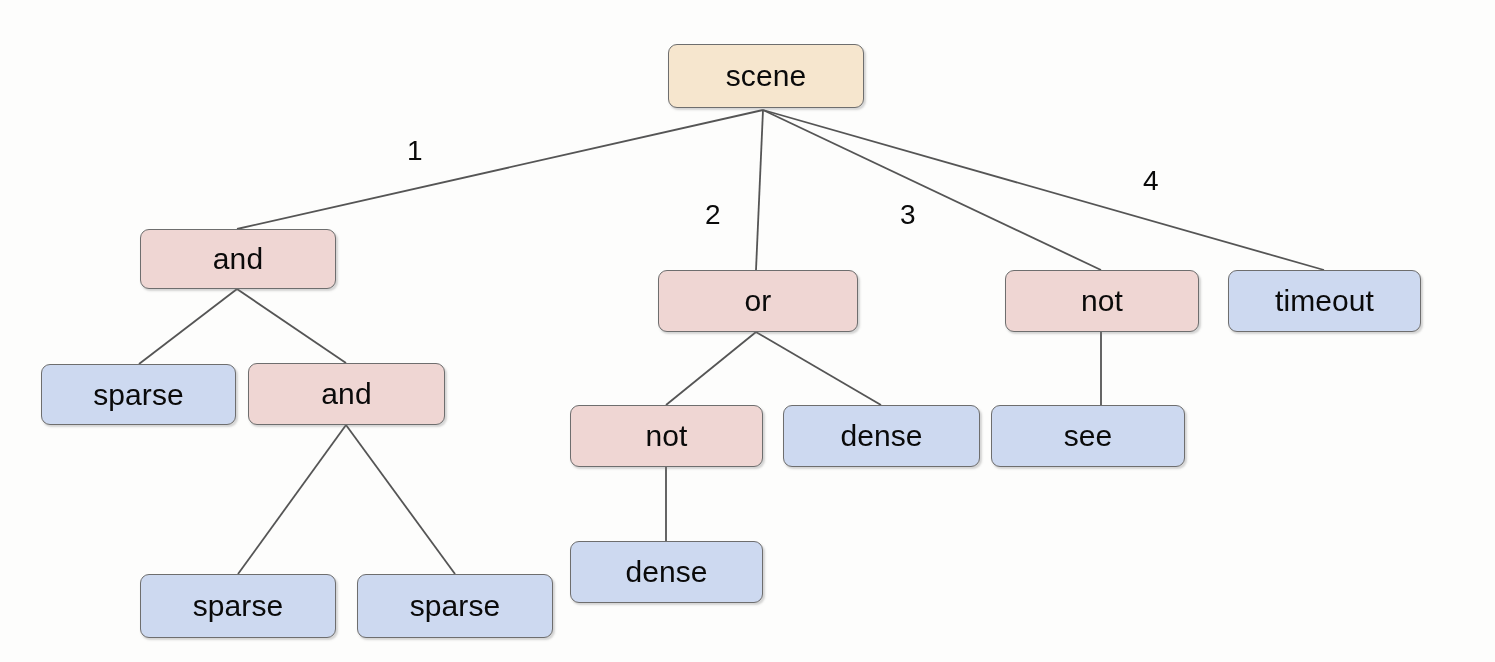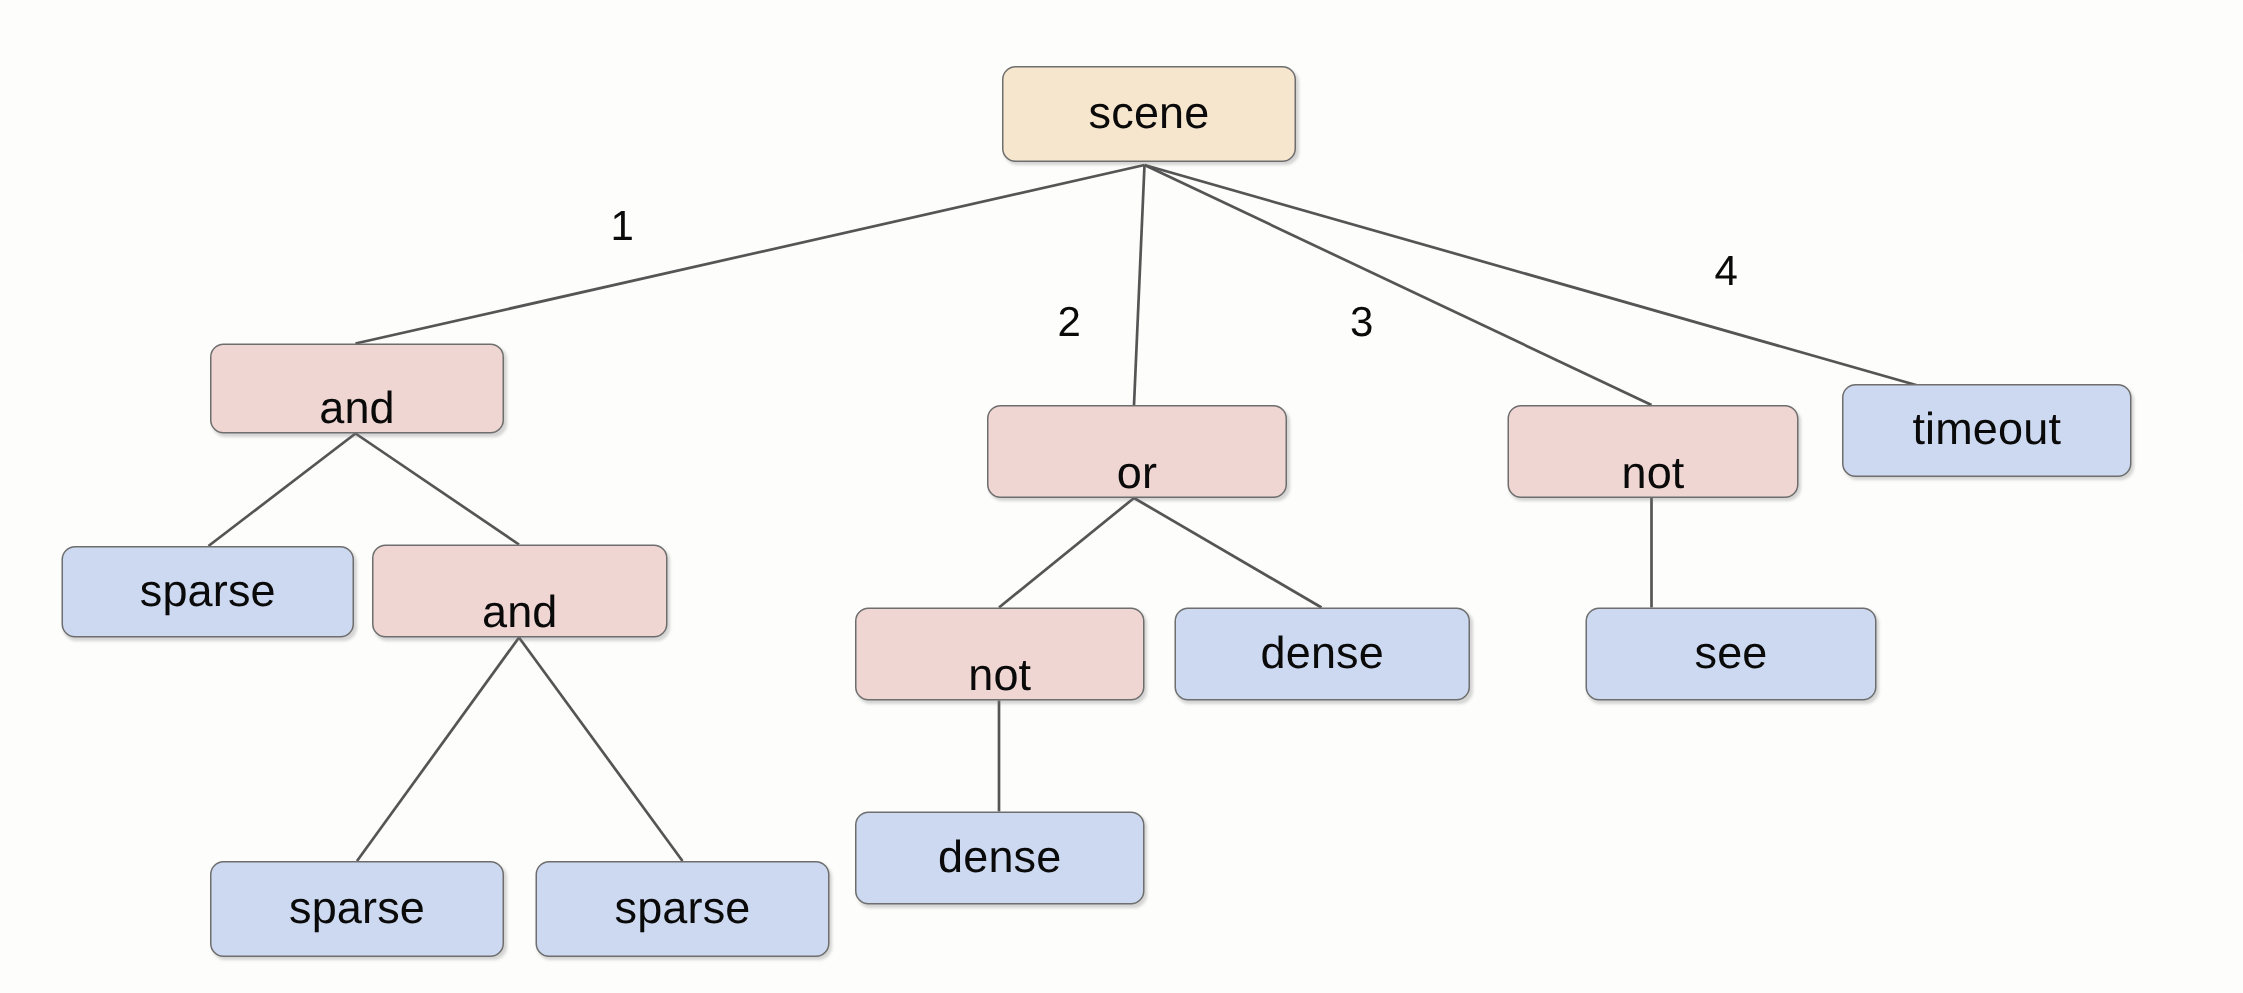--- a/index.html
+++ b/index.html
@@ -34,21 +34,20 @@
     justify-content: center;
     font-size: 30px;
     color: #0a0a0a;
     line-height: 1;
     letter-spacing: 0.1px;
     box-shadow: 1.5px 2px 2px rgba(120,120,120,0.30);
     z-index: 2;
   }
   .node-op {
     background: #efd6d3;
-    align-items: flex-end;
   }
   .node-leaf {
     background: #cdd9f0;
   }
   .node-root {
     background: #f6e6ce;
   }
   .edge-label {
     position: absolute;
     font-size: 28px;
@@ -80,36 +79,36 @@
     </div>
     <div class="node node-op" style="left: 140px; top: 229px; width: 196px; height: 60px;">
       <span>and</span>
     </div>
     <div class="node node-op" style="left: 658px; top: 270px; width: 200px; height: 62px;">
       <span>or</span>
     </div>
     <div class="node node-op" style="left: 1005px; top: 270px; width: 194px; height: 62px;">
       <span>not</span>
     </div>
-    <div class="node node-leaf" style="left: 1228px; top: 256px; width: 193px; height: 62px;">
+    <div class="node node-leaf" style="left: 1228px; top: 270px; width: 193px; height: 62px;">
       <span>timeout</span>
     </div>
     <div class="node node-leaf" style="left: 41px; top: 364px; width: 195px; height: 61px;">
       <span>sparse</span>
     </div>
     <div class="node node-op" style="left: 248px; top: 363px; width: 197px; height: 62px;">
       <span>and</span>
     </div>
     <div class="node node-op" style="left: 570px; top: 405px; width: 193px; height: 62px;">
       <span>not</span>
     </div>
     <div class="node node-leaf" style="left: 783px; top: 405px; width: 197px; height: 62px;">
       <span>dense</span>
     </div>
-    <div class="node node-leaf" style="left: 1057px; top: 405px; width: 194px; height: 62px;">
+    <div class="node node-leaf" style="left: 991px; top: 405px; width: 194px; height: 62px;">
       <span>see</span>
     </div>
     <div class="node node-leaf" style="left: 570px; top: 541px; width: 193px; height: 62px;">
       <span>dense</span>
     </div>
     <div class="node node-leaf" style="left: 140px; top: 574px; width: 196px; height: 64px;">
       <span>sparse</span>
     </div>
     <div class="node node-leaf" style="left: 357px; top: 574px; width: 196px; height: 64px;">
       <span>sparse</span>

